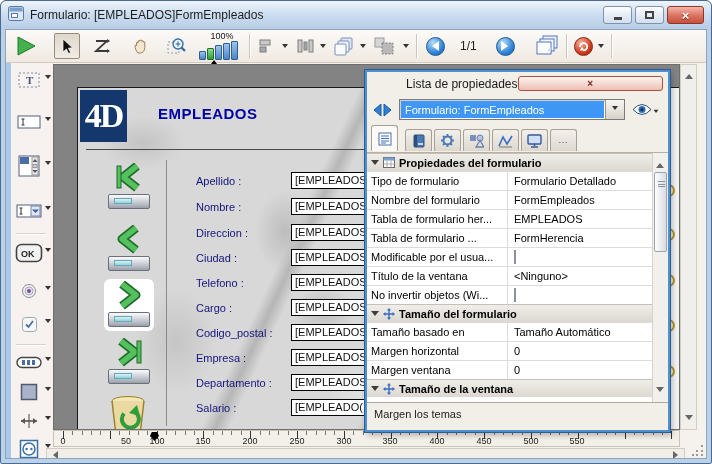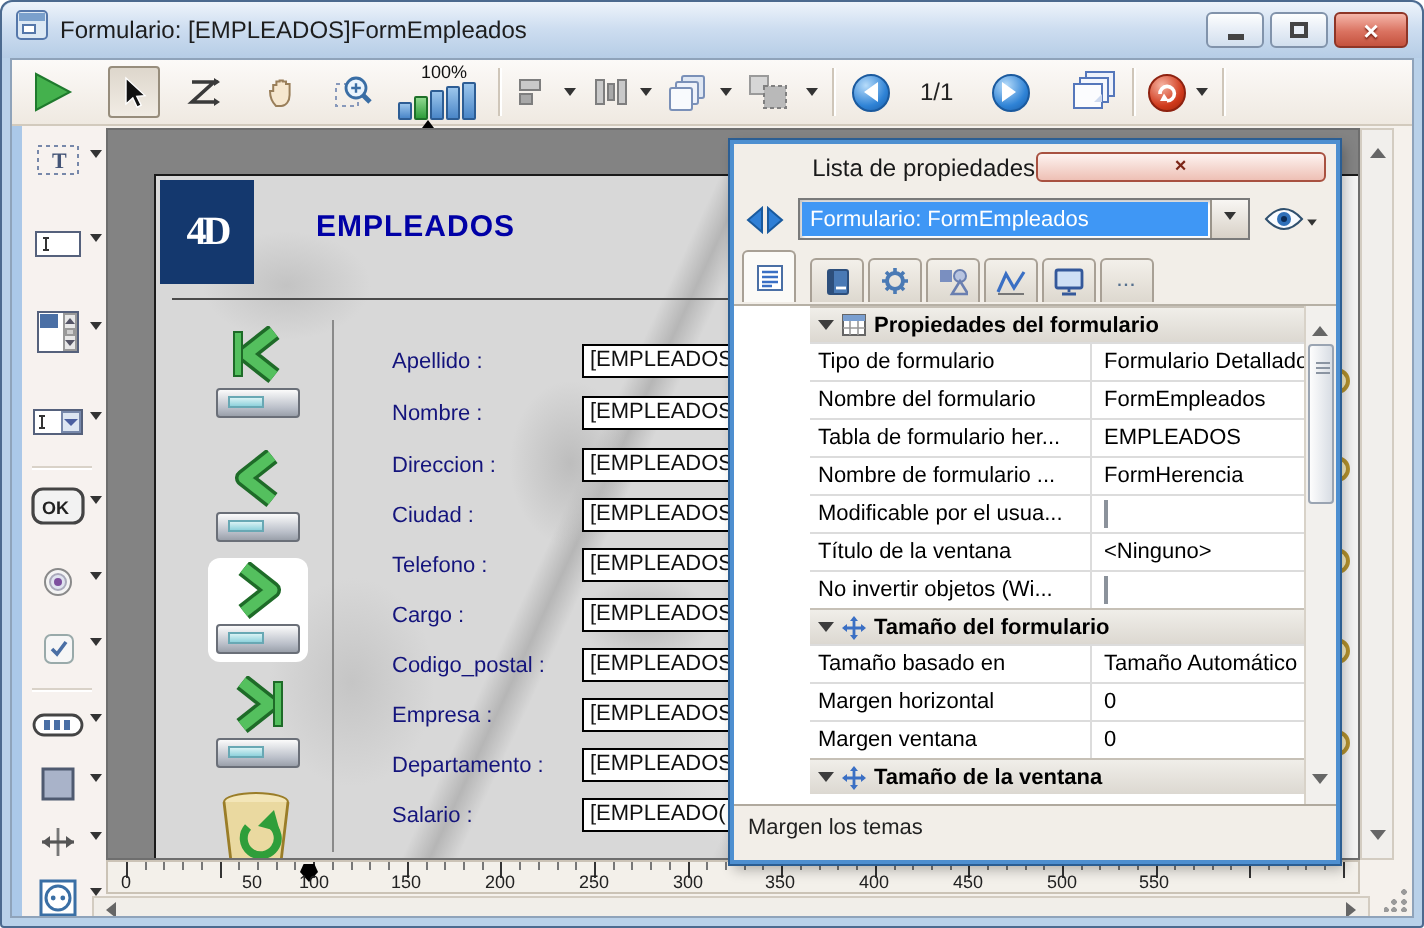--- a/index.html
+++ b/index.html
@@ -65,21 +65,21 @@
        radial-gradient(ellipse 70px 45px at 12% 16%, #c3c3c3, transparent 60%),
        radial-gradient(ellipse 90px 55px at 66% 8%, #ebebeb, transparent 60%),
        radial-gradient(ellipse 55px 75px at 38% 42%, #bdbdbd, transparent 55%),
        radial-gradient(ellipse 95px 65px at 88% 38%, #cfcfcf, transparent 60%),
        radial-gradient(ellipse 75px 95px at 18% 74%, #c5c5c5, transparent 55%),
        radial-gradient(ellipse 110px 65px at 58% 88%, #e6e6e6, transparent 60%),
        radial-gradient(ellipse 60px 40px at 45% 65%, #b9b9b9, transparent 55%),
        linear-gradient(115deg, transparent 40%, #b6b6b6 42%, transparent 44%, transparent 62%, #c2c2c2 64%, transparent 66%); }
   .logo { position:absolute; left:2px; top:2px; width:47px; height:52px; background:#14386e;
           color:#fff; display:flex; align-items:center; justify-content:center;
-          font-family:"Liberation Serif", serif; font-weight:bold; font-size:20px; letter-spacing:-2px; }
+          font-family:"Liberation Serif", serif; font-weight:bold; font-size:34px; letter-spacing:-2px; }
   .ftitle { position:absolute; left:80px; top:17px; font-size:15px; font-weight:bold; color:#0000a6; letter-spacing:.5px; }
   .hline { position:absolute; left:8px; top:61px; width:535px; height:1px; background:#4a4a4a; }
   .vline { position:absolute; left:88px; top:72px; width:1px; height:266px; background:#8a8a8a; }
   .navbtn { position:absolute; left:26px; width:50px; height:52px; }
   .navbtn.hl { background:#fff; border-radius:6px; }
   .slab { position:absolute; left:4px; bottom:4px; width:42px; height:15px; border:1px solid #6a6f78;
           border-radius:2px; background:linear-gradient(#fbfbfb,#b9bec8 70%,#9aa0aa); }
   .slab i { position:absolute; left:5px; top:3px; width:18px; height:6px; background:linear-gradient(#d9f2f4,#8fd2dc); border:1px solid #68a8b4; display:block; }
   .chev { position:absolute; left:9px; top:2px; }
   .frow-label { position:absolute; left:118px; width:94px; font-size:11px; color:#14147c; white-space:nowrap; }
@@ -127,21 +127,21 @@
   .combo .ctext { flex:1; margin:1px; background:#3f97f5; color:#fff; font-size:11px; padding:3px 4px;
            white-space:nowrap; overflow:hidden; }
   .combo .cbtn { width:19px; background:linear-gradient(#f8f6f3,#d8d1c7); border-left:1px solid #9a948a;
            display:flex; align-items:center; justify-content:center; }
   .ptabs { height:27px; display:flex; align-items:flex-end; padding-left:4px; gap:2px; }
   .ptab { width:27px; height:22px; background:linear-gradient(#f3f0ea,#ddd8cf); border:1px solid #a8a095;
            border-bottom:none; border-radius:3px 3px 0 0; display:flex; align-items:center; justify-content:center;
            font-size:8px; font-weight:bold; color:#55708e; letter-spacing:1px; }
   .ptab.sel { height:26px; background:#fbfaf7; margin-right:5px; }
   .pgrid { position:absolute; left:0; right:0; top:80px; height:250px; background:#fff; border-top:1px solid #b6b0a5; }
-  .rowsarea { position:absolute; left:0; top:0; right:16px; bottom:0; overflow:hidden;margin-left:38px; }
+  .rowsarea { position:absolute; left:0; top:0; right:16px; bottom:0; overflow:hidden; }
   .psec { height:18px; display:flex; align-items:center; gap:4px; padding-left:4px; font-size:11px; font-weight:bold;
            color:#000; background:linear-gradient(#f0eee9,#dcd8d1); border-top:1px solid #c6c0b6; }
   .tridown { width:0; height:0; border:4px solid transparent; border-top:5px solid #3d3d3d; margin-top:4px; }
   .prow { display:flex; height:19px; border-top:1px solid #dcdcdc; font-size:11px; color:#000; }
   .plabel { width:140px; padding:3px 2px 0 4px; white-space:nowrap; overflow:hidden; }
   .pvalue { flex:1; border-left:1px solid #dcdcdc; padding:3px 0 0 6px; white-space:nowrap; overflow:hidden; }
   .cb { width:12px; height:12px; background:#fff; border:1px solid #8b929b; margin-top:1px;
         box-shadow:inset 1px 1px 2px rgba(0,0,0,.18); }
   .pscroll { position:absolute; right:0; top:0; width:16px; height:100%; background:#f2f0ed; border-left:1px solid #d8d2c8; }
   .pthumb { position:absolute; left:1px; top:19px; width:13px; height:80px; border:1px solid #9aa4b2;
@@ -588,21 +588,21 @@
           </div>
           <div class="prow">
             <span class="plabel">Nombre del formulario</span>
             <span class="pvalue">FormEmpleados</span>
           </div>
           <div class="prow">
             <span class="plabel">Tabla de formulario her...</span>
             <span class="pvalue">EMPLEADOS</span>
           </div>
           <div class="prow">
-            <span class="plabel">Nombre de formulario ...</span>
+            <span class="plabel">Tabla de formulario ...</span>
             <span class="pvalue">FormHerencia</span>
           </div>
           <div class="prow">
             <span class="plabel">Modificable por el usua...</span>
             <span class="pvalue"><span class="cb"></span></span>
           </div>
           <div class="prow">
             <span class="plabel">Título de la ventana</span>
             <span class="pvalue">&lt;Ninguno&gt;</span>
           </div>

